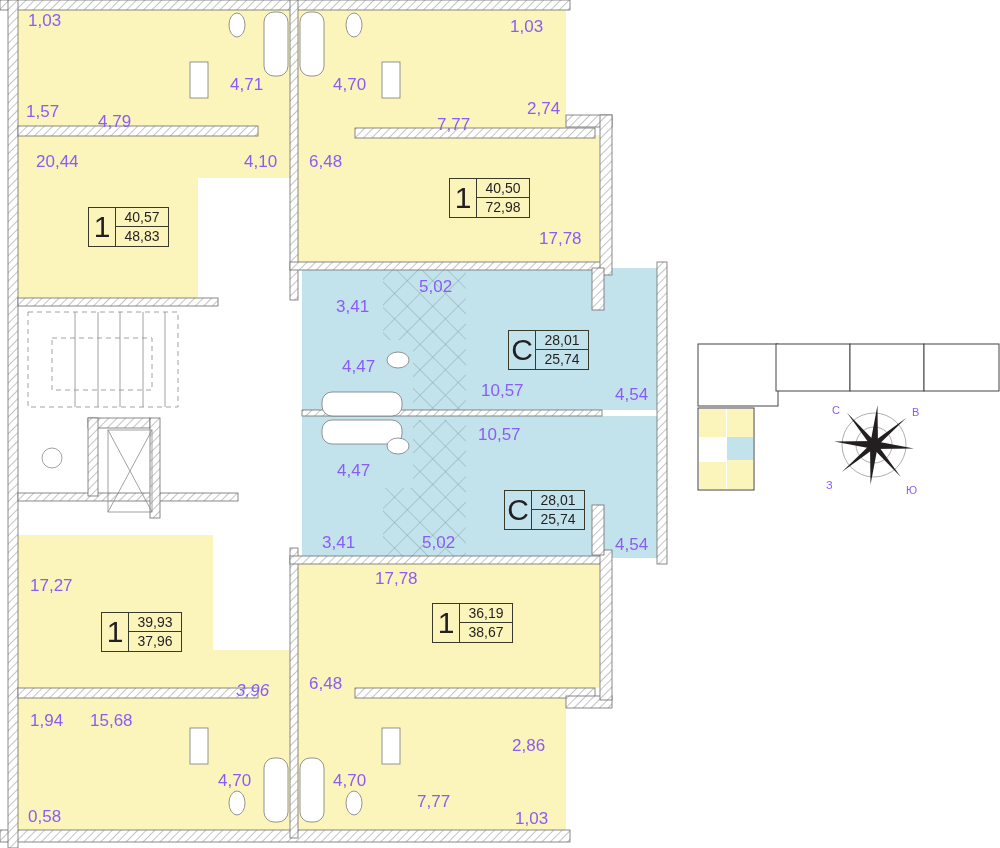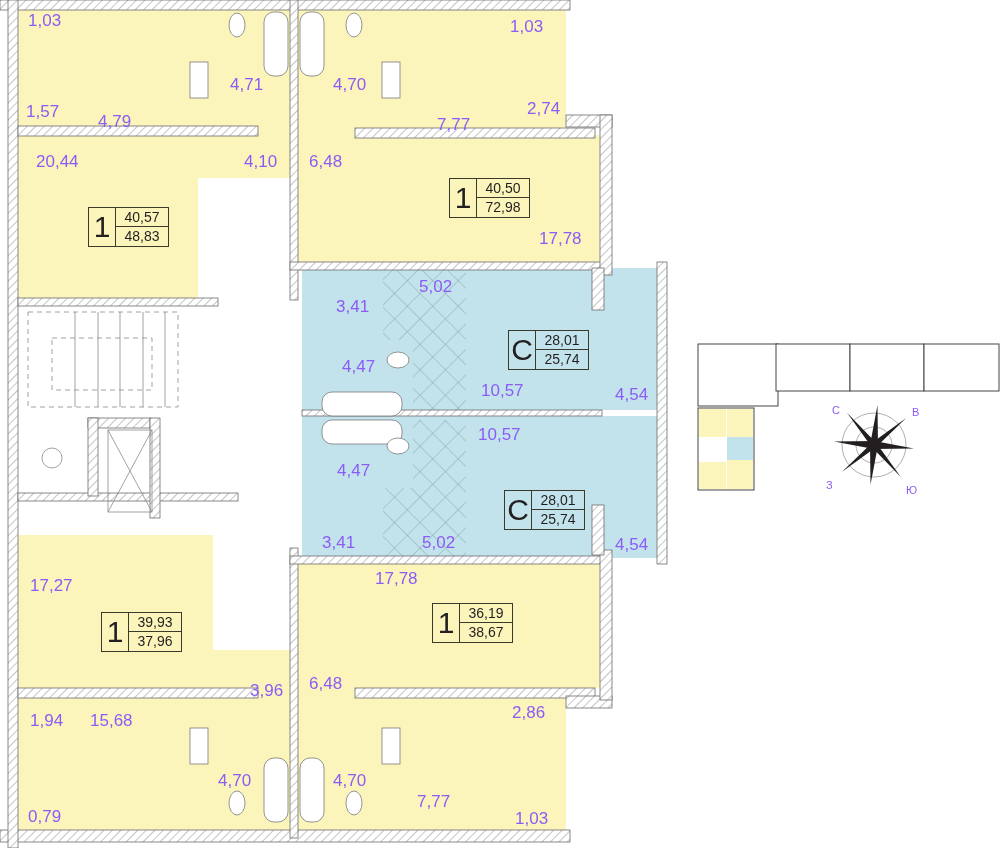--- a/index.html
+++ b/index.html
@@ -202,38 +202,38 @@
         <span>28,01</span>
         <span>25,74</span>
       </div>
   </div>
 </div>
 
 <div>
   <span class="lbl" style="left:30px;top:545px;margin-top:32px;">17,27</span>
   <span class="lbl" style="left:30px;top:712px;">1,94</span>
   <span class="lbl" style="left:90px;top:712px;">15,68</span>
-  <span class="lbl" style="left:28px;top:808px;">0,79</span>
+  <span class="lbl" style="left:28px;top:808px;">0,58</span>
   <span class="lbl" style="left:218px;top:772px;">4,70</span>
-  <span class="lbl" style="left:250px;top:682px;">3,96</span>
+  <span class="lbl" style="left:236px;top:682px;font-style:italic;">3,96</span>
   <div class="badge" style="left:101px;top:612px;">
     <div class="rooms">1</div>
     <div class="areas">
         <span>39,93</span>
         <span>37,96</span>
       </div>
   </div>
 </div>
 
 <div>
   <span class="lbl" style="left:375px;top:570px;">17,78</span>
   <span class="lbl" style="left:309px;top:675px;">6,48</span>
   <span class="lbl" style="left:333px;top:772px;">4,70</span>
   <span class="lbl" style="left:417px;top:793px;">7,77</span>
-  <span class="lbl" style="left:512px;top:704px;">2,86</span>
+  <span class="lbl" style="left:512px;top:737px;">2,86</span>
   <span class="lbl" style="left:515px;top:810px;">1,03</span>
   <div class="badge" style="left:432px;top:603px;">
     <div class="rooms">1</div>
     <div class="areas">
         <span>36,19</span>
         <span>38,67</span>
       </div>
   </div>
 </div>
 

